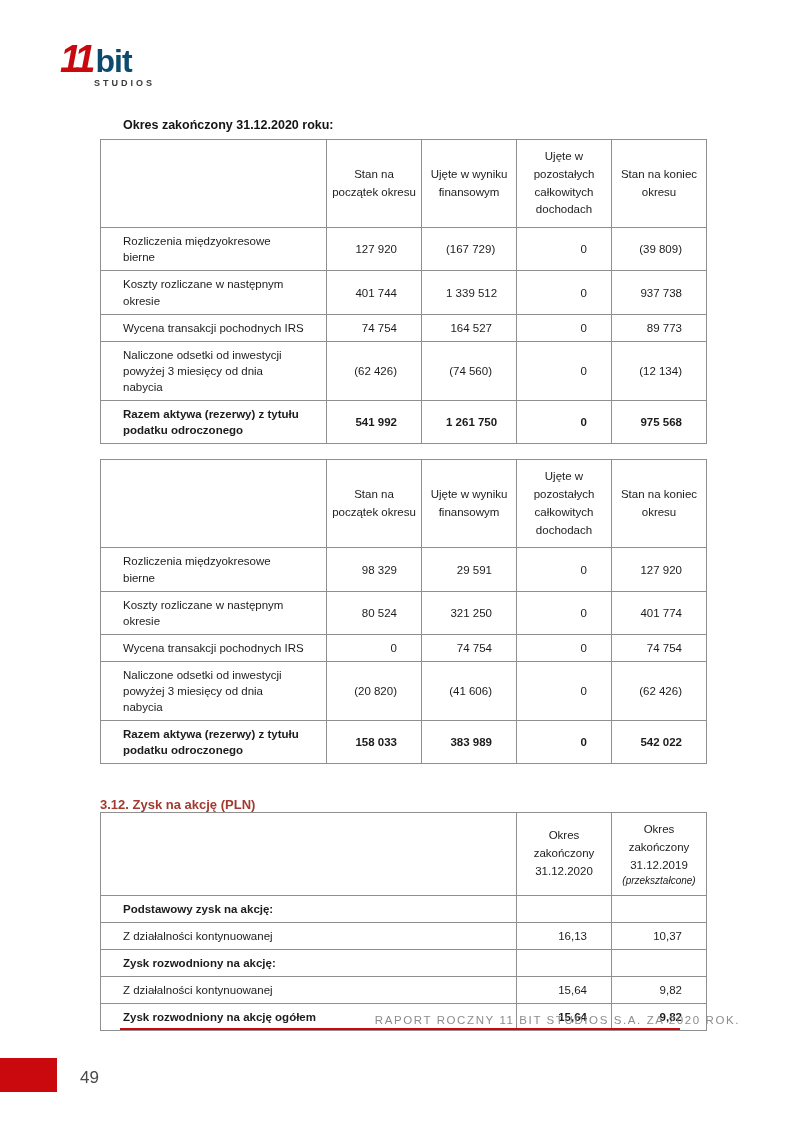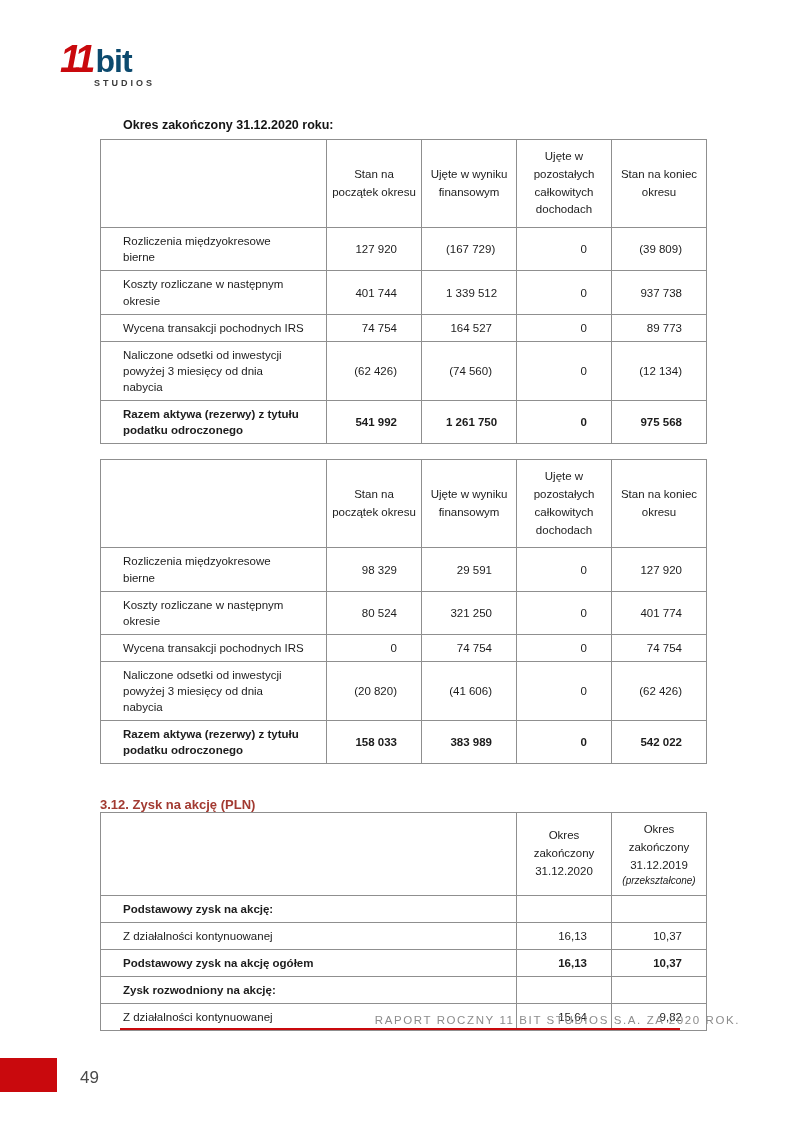--- a/index.html
+++ b/index.html
@@ -240,31 +240,31 @@
         <td class="lbl">Podstawowy zysk na akcję:</td>
         <td class="num"></td>
         <td class="num"></td>
       </tr>
       <tr>
         <td class="lbl">Z działalności kontynuowanej</td>
         <td class="num">16,13</td>
         <td class="num">10,37</td>
       </tr>
       <tr class="bold-row">
-        <td class="lbl">Podstawowy zysk na akcję ogółem</td>
-        <td class="num">16,13</td>
-        <td class="num">10,37</td>
+        <td class="lbl">Zysk rozwodniony na akcję:</td>
+        <td class="num"></td>
+        <td class="num"></td>
+      </tr>
+      <tr>
+        <td class="lbl">Z działalności kontynuowanej</td>
+        <td class="num">15,64</td>
+        <td class="num">9,82</td>
       </tr>
       <tr class="bold-row">
-        <td class="lbl">Zysk rozwodniony na akcję:</td>
-        <td class="num"></td>
-        <td class="num"></td>
-      </tr>
-      <tr>
-        <td class="lbl">Z działalności kontynuowanej</td>
+        <td class="lbl">Zysk rozwodniony na akcję ogółem</td>
         <td class="num">15,64</td>
         <td class="num">9,82</td>
       </tr>
     </tbody>
       </table>
 
   </div>
 
   <div class="footer-rule"></div>
   <div class="footer-accent-block"></div>

